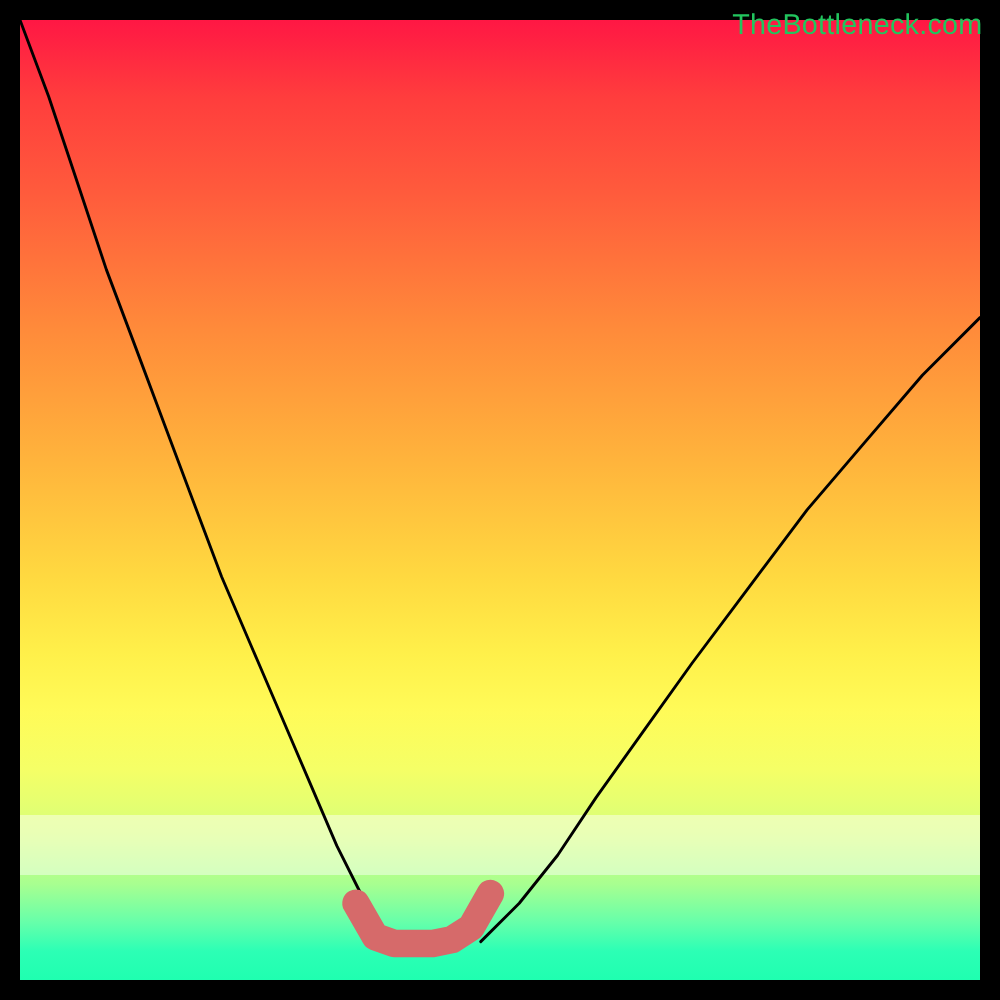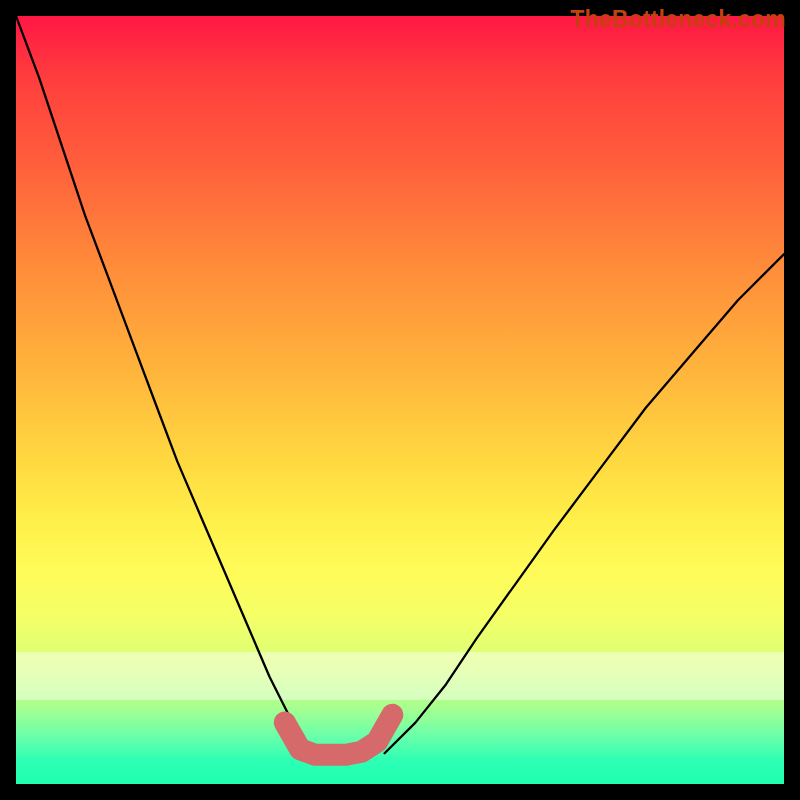--- a/index.html
+++ b/index.html
@@ -68,23 +68,23 @@
     fill: none;
     stroke: #d66a6a;
     stroke-width: 22;
     stroke-linecap: round;
     stroke-linejoin: round;
   }
   .watermark {
     position: absolute;
     top: 6px;
     right: 14px;
-    color: #c2410c;
+    color: #22c55e;
     font-size: 23px;
-    font-weight: 700;
+    font-weight: 400;
     letter-spacing: 0.2px;
     user-select: none;
   }
 </style>
 </head>
 <body>
 
 <div class="stage">
 
   <div class="plot-area">

